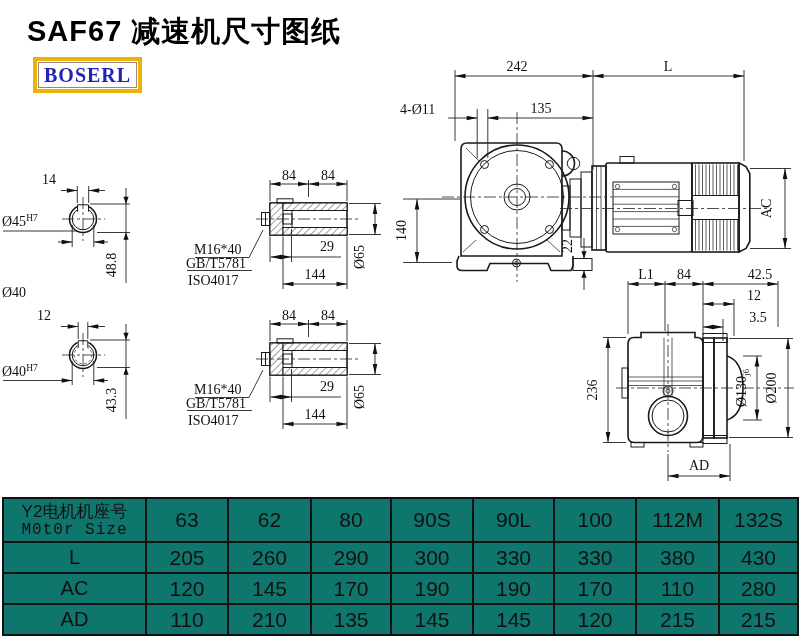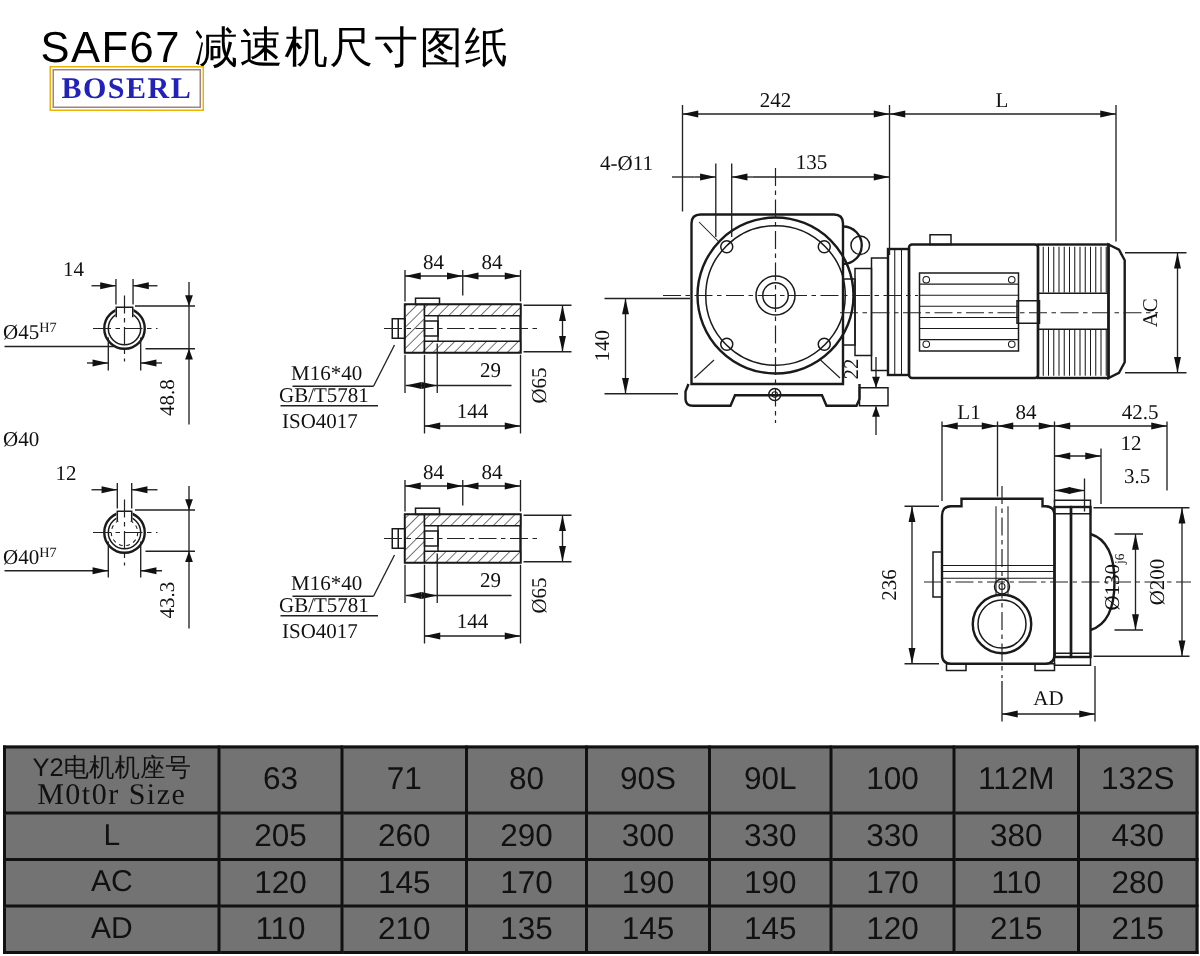--- a/index.html
+++ b/index.html
@@ -1,40 +1,40 @@
 <!DOCTYPE html>
 <html><head>
 <meta charset="utf-8">
 <style>
   html,body{margin:0;padding:0;background:#fff;}
   .page{position:relative;width:800px;height:637px;background:#fff;overflow:hidden;
         font-family:"Liberation Sans",sans-serif;color:#111;}
-  .title{position:absolute;left:27px;top:12px;font-size:29px;font-weight:400;
+  .title{position:absolute;left:27px;top:12px;font-size:29px;font-weight:700;
          letter-spacing:1px;color:#000;font-family:"Liberation Sans",sans-serif;}
-  .logo-box{position:absolute;left:33px;top:44px;border:1px solid #eab308;padding:1px;background:#fff;}
+  .logo-box{position:absolute;left:33px;top:57px;border:4px solid #eab308;padding:1px;background:#fff;}
   .logo-inner{display:block;border:1px solid #a08484;padding:0 5px;
               font-family:"Liberation Serif",serif;font-size:20px;font-weight:600;
               color:#2222bb;letter-spacing:1px;line-height:24px;}
   svg{position:absolute;left:0;top:0;}
   svg .o{stroke:#1a1a1a;stroke-width:1.6;fill:none;}
   svg .t{stroke:#1a1a1a;stroke-width:1;fill:none;}
   svg .f{stroke:#1a1a1a;stroke-width:0.7;fill:none;}
   svg .d{stroke:#222;stroke-width:0.9;fill:none;}
   svg .cl{stroke:#222;stroke-width:0.8;fill:none;stroke-dasharray:12 3 3 3;}
   svg .h{fill:url(#hp);stroke:#1a1a1a;stroke-width:1;}
   svg .w{fill:#fff;}
   svg text{font-family:"Liberation Serif",serif;font-size:14px;fill:#111;}
   svg .ar{fill:#111;stroke:none;}
   .dim-table{position:absolute;left:2px;top:497px;width:795px;border-collapse:collapse;
-             table-layout:fixed;background:#737373;padding-left:14px;}
+             table-layout:fixed;background:#0f766e;padding-left:14px;}
   .dim-table td,.dim-table th{border:2px solid #111;text-align:center;vertical-align:middle;
              padding:0;font-weight:400;color:#111;}
   .dim-table .hdr{height:44px;}
   .dim-table .hdr .l1{font-size:17px;line-height:21px;}
-  .dim-table .hdr .l2{font-family:Liberation Serif, serif;font-size:20px;
+  .dim-table .hdr .l2{font-family:Liberation Mono, monospace;font-size:16px;
                       letter-spacing:1px;line-height:17px;}
   .dim-table .sz{font-size:21px;}
   .dim-table .row-label{font-size:20px;height:29px;}
   .dim-table .val{font-size:21px;}
 </style>
 </head>
 <body>
 
 <div class="page">
 
@@ -364,21 +364,21 @@
         <col style="width:83px">
         <col style="width:79px">
     </colgroup>
     <tbody>
         <tr class="hdr">
       <th>
         <div class="l1">Y2电机机座号</div>
         <div class="l2">M0t0r Size</div>
       </th>
       <td class="sz">63</td>
-      <td class="sz">71</td>
+      <td class="sz">62</td>
       <td class="sz">80</td>
       <td class="sz">90S</td>
       <td class="sz">90L</td>
       <td class="sz">100</td>
       <td class="sz">112M</td>
       <td class="sz">132S</td>
     </tr>
     <tr>
       <td class="row-label">L</td>
       <td class="val">205</td>

